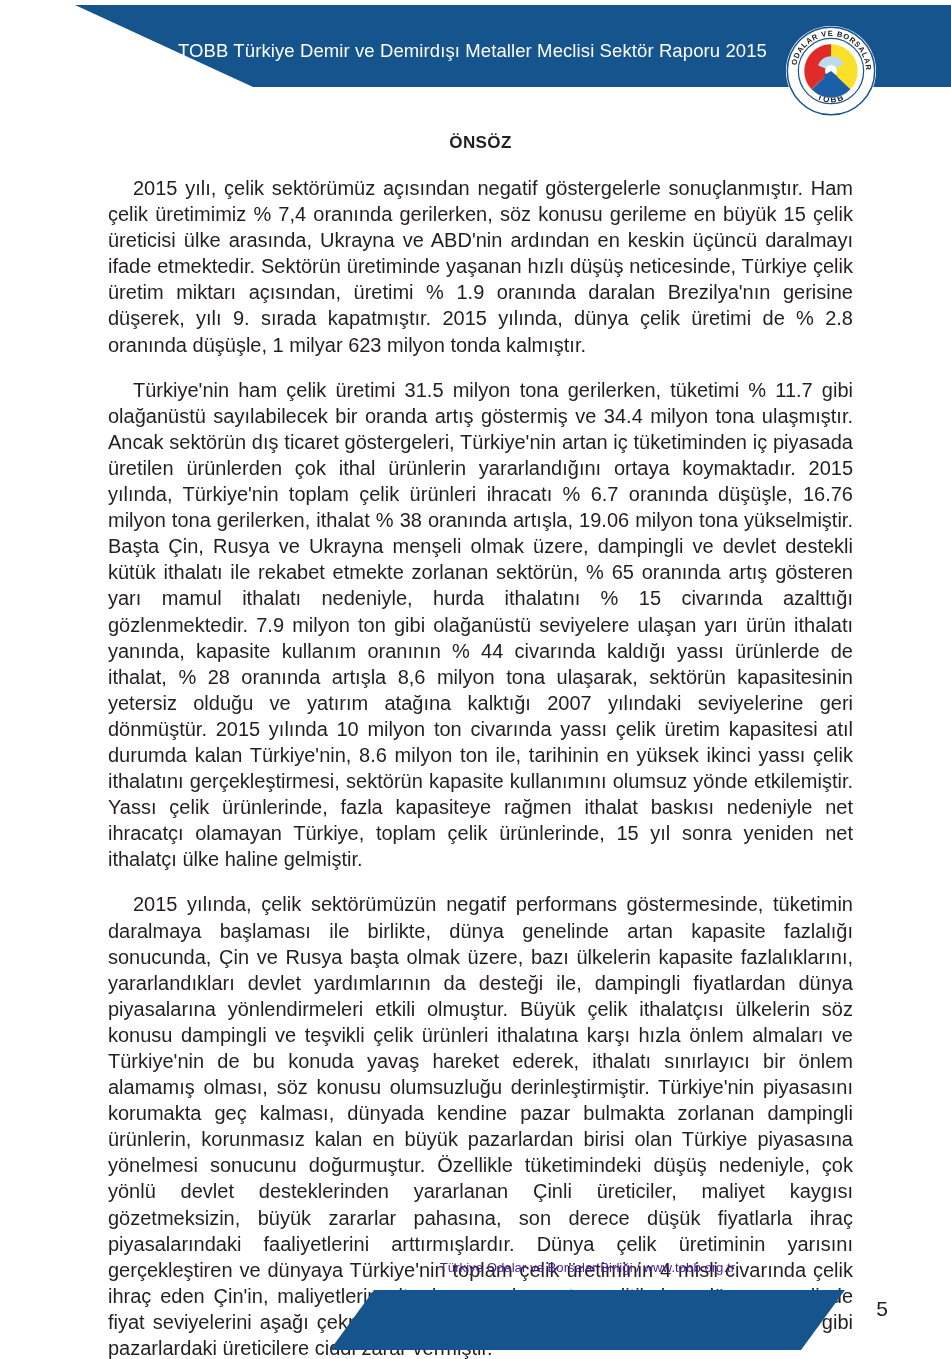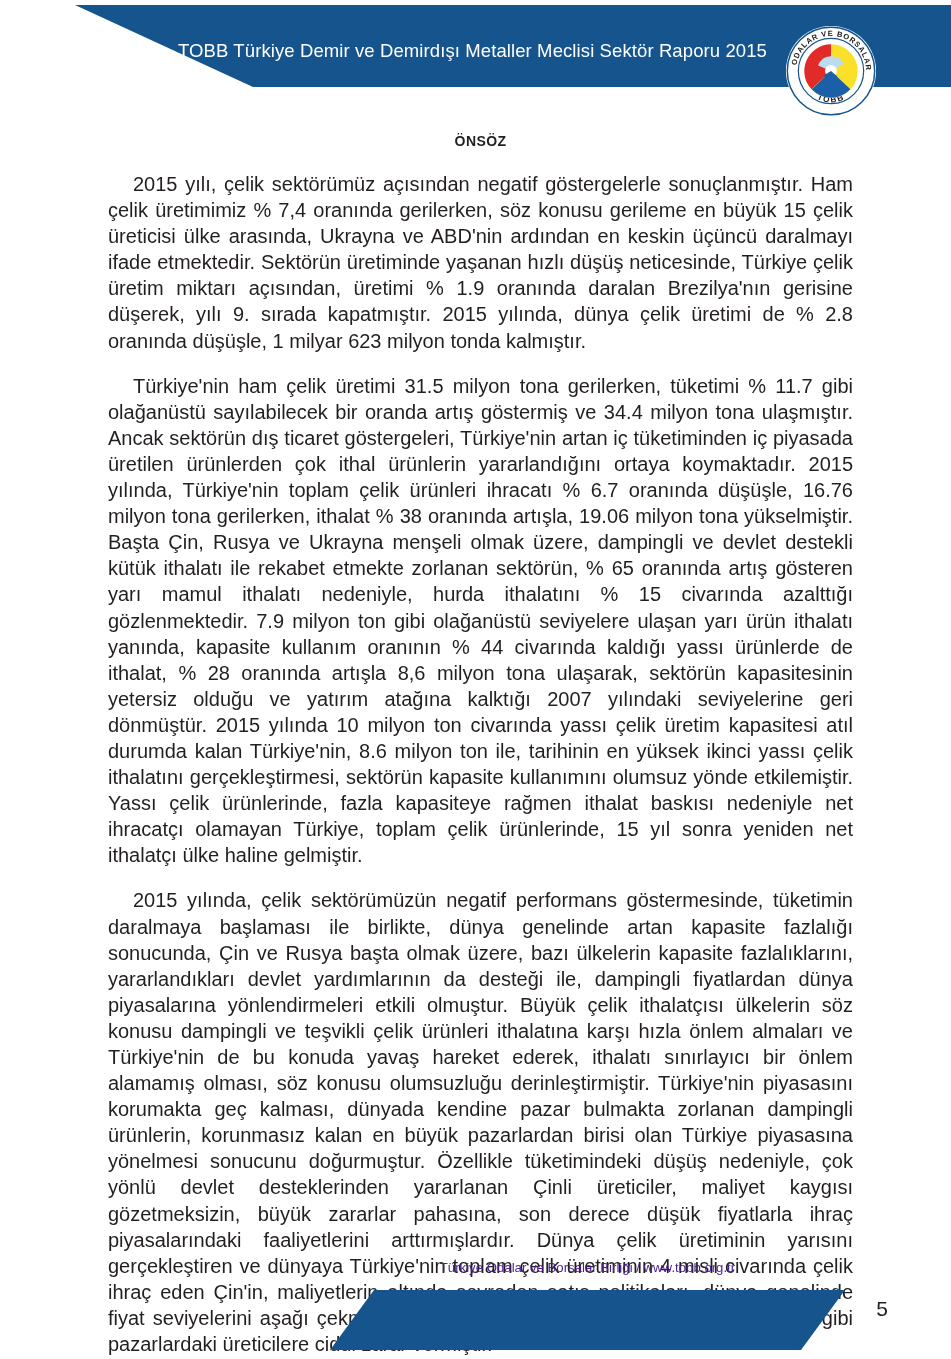--- a/index.html
+++ b/index.html
@@ -56,21 +56,21 @@
 
   
   .content {
     position: absolute;
     left: 108px;
     top: 133px;
     width: 745px;
   }
   .section-title {
     text-align: center;
-    font-size: 14px;
+    font-size: 17px;
     font-weight: bold;
     color: #231f20;
     margin: 0 0 22px 0;
     letter-spacing: 0.4px;
   }
   p.para {
     margin: 0 0 19px 0;
     font-size: 20px;
     line-height: 26.1px;
     color: #231f20;

